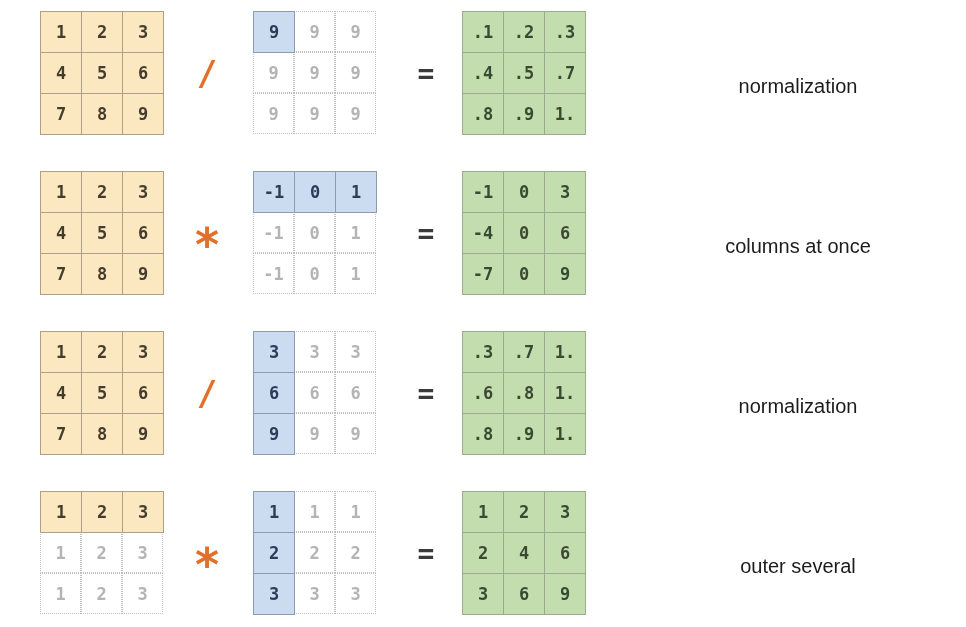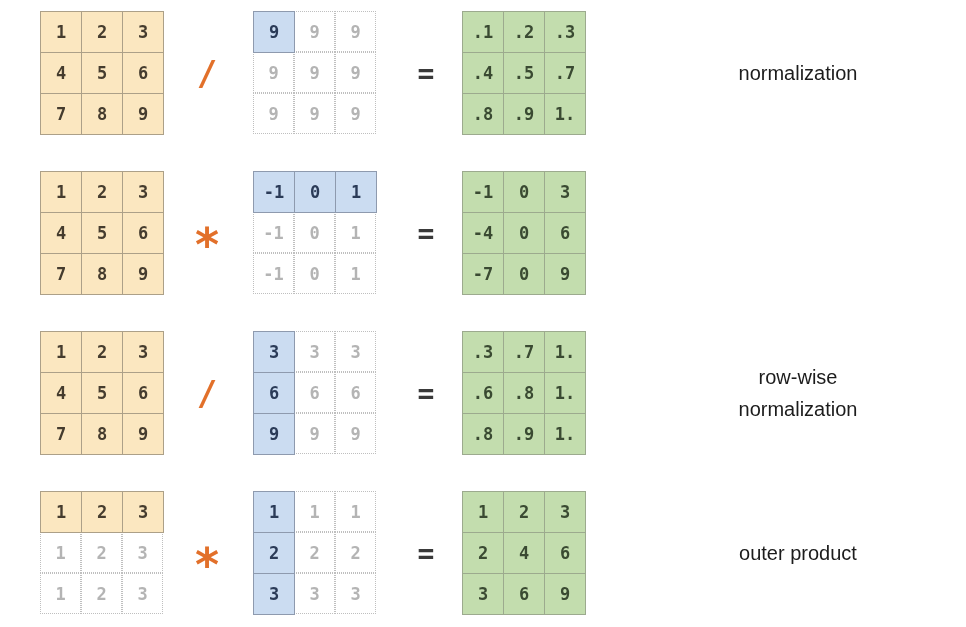--- a/index.html
+++ b/index.html
@@ -112,20 +112,21 @@
     align-items: center;
     justify-content: center;
   }
   .label-line {
     font-family: "Liberation Sans", sans-serif;
     font-size: 20px;
     line-height: 32px;
     color: #1C1C1C;
     text-align: center;
     white-space: nowrap;
+    margin-top: 25px;
   }
 </style>
 </head>
 <body>
 
 <div id="canvas">
     <div class="brow" style="top: 11px;">
       <div class="matrix m-left">
         <div class="cell cell-y" style="left: 0px; top: 0px;">1</div>
         <div class="cell cell-y" style="left: 41px; top: 0px;">2</div>
@@ -203,20 +204,21 @@
         <div class="cell cell-g" style="left: 41px; top: 0px;">0</div>
         <div class="cell cell-g" style="left: 82px; top: 0px;">3</div>
         <div class="cell cell-g" style="left: 0px; top: 41px;">-4</div>
         <div class="cell cell-g" style="left: 41px; top: 41px;">0</div>
         <div class="cell cell-g" style="left: 82px; top: 41px;">6</div>
         <div class="cell cell-g" style="left: 0px; top: 82px;">-7</div>
         <div class="cell cell-g" style="left: 41px; top: 82px;">0</div>
         <div class="cell cell-g" style="left: 82px; top: 82px;">9</div>
       </div>
       <div class="labelbox">
+        <div class="label-line">columns at once</div>
       </div>
     </div>
     <div class="brow" style="top: 331px;">
       <div class="matrix m-left">
         <div class="cell cell-y" style="left: 0px; top: 0px;">1</div>
         <div class="cell cell-y" style="left: 41px; top: 0px;">2</div>
         <div class="cell cell-y" style="left: 82px; top: 0px;">3</div>
         <div class="cell cell-y" style="left: 0px; top: 41px;">4</div>
         <div class="cell cell-y" style="left: 41px; top: 41px;">5</div>
         <div class="cell cell-y" style="left: 82px; top: 41px;">6</div>
@@ -246,21 +248,20 @@
         <div class="cell cell-g" style="left: 41px; top: 0px;">.7</div>
         <div class="cell cell-g" style="left: 82px; top: 0px;">1.</div>
         <div class="cell cell-g" style="left: 0px; top: 41px;">.6</div>
         <div class="cell cell-g" style="left: 41px; top: 41px;">.8</div>
         <div class="cell cell-g" style="left: 82px; top: 41px;">1.</div>
         <div class="cell cell-g" style="left: 0px; top: 82px;">.8</div>
         <div class="cell cell-g" style="left: 41px; top: 82px;">.9</div>
         <div class="cell cell-g" style="left: 82px; top: 82px;">1.</div>
       </div>
       <div class="labelbox">
-        <div class="label-line">row-wise</div>
         <div class="label-line">normalization</div>
       </div>
     </div>
     <div class="brow" style="top: 491px;">
       <div class="matrix m-left">
         <div class="cell cell-y" style="left: 0px; top: 0px;">1</div>
         <div class="cell cell-y" style="left: 41px; top: 0px;">2</div>
         <div class="cell cell-y" style="left: 82px; top: 0px;">3</div>
         <div class="cell cell-f" style="left: 0px; top: 41px;">1</div>
         <div class="cell cell-f" style="left: 41px; top: 41px;">2</div>
@@ -291,16 +292,16 @@
         <div class="cell cell-g" style="left: 41px; top: 0px;">2</div>
         <div class="cell cell-g" style="left: 82px; top: 0px;">3</div>
         <div class="cell cell-g" style="left: 0px; top: 41px;">2</div>
         <div class="cell cell-g" style="left: 41px; top: 41px;">4</div>
         <div class="cell cell-g" style="left: 82px; top: 41px;">6</div>
         <div class="cell cell-g" style="left: 0px; top: 82px;">3</div>
         <div class="cell cell-g" style="left: 41px; top: 82px;">6</div>
         <div class="cell cell-g" style="left: 82px; top: 82px;">9</div>
       </div>
       <div class="labelbox">
-        <div class="label-line">outer product</div>
+        <div class="label-line">outer several</div>
       </div>
     </div>
   </div>
 
 </body></html>

